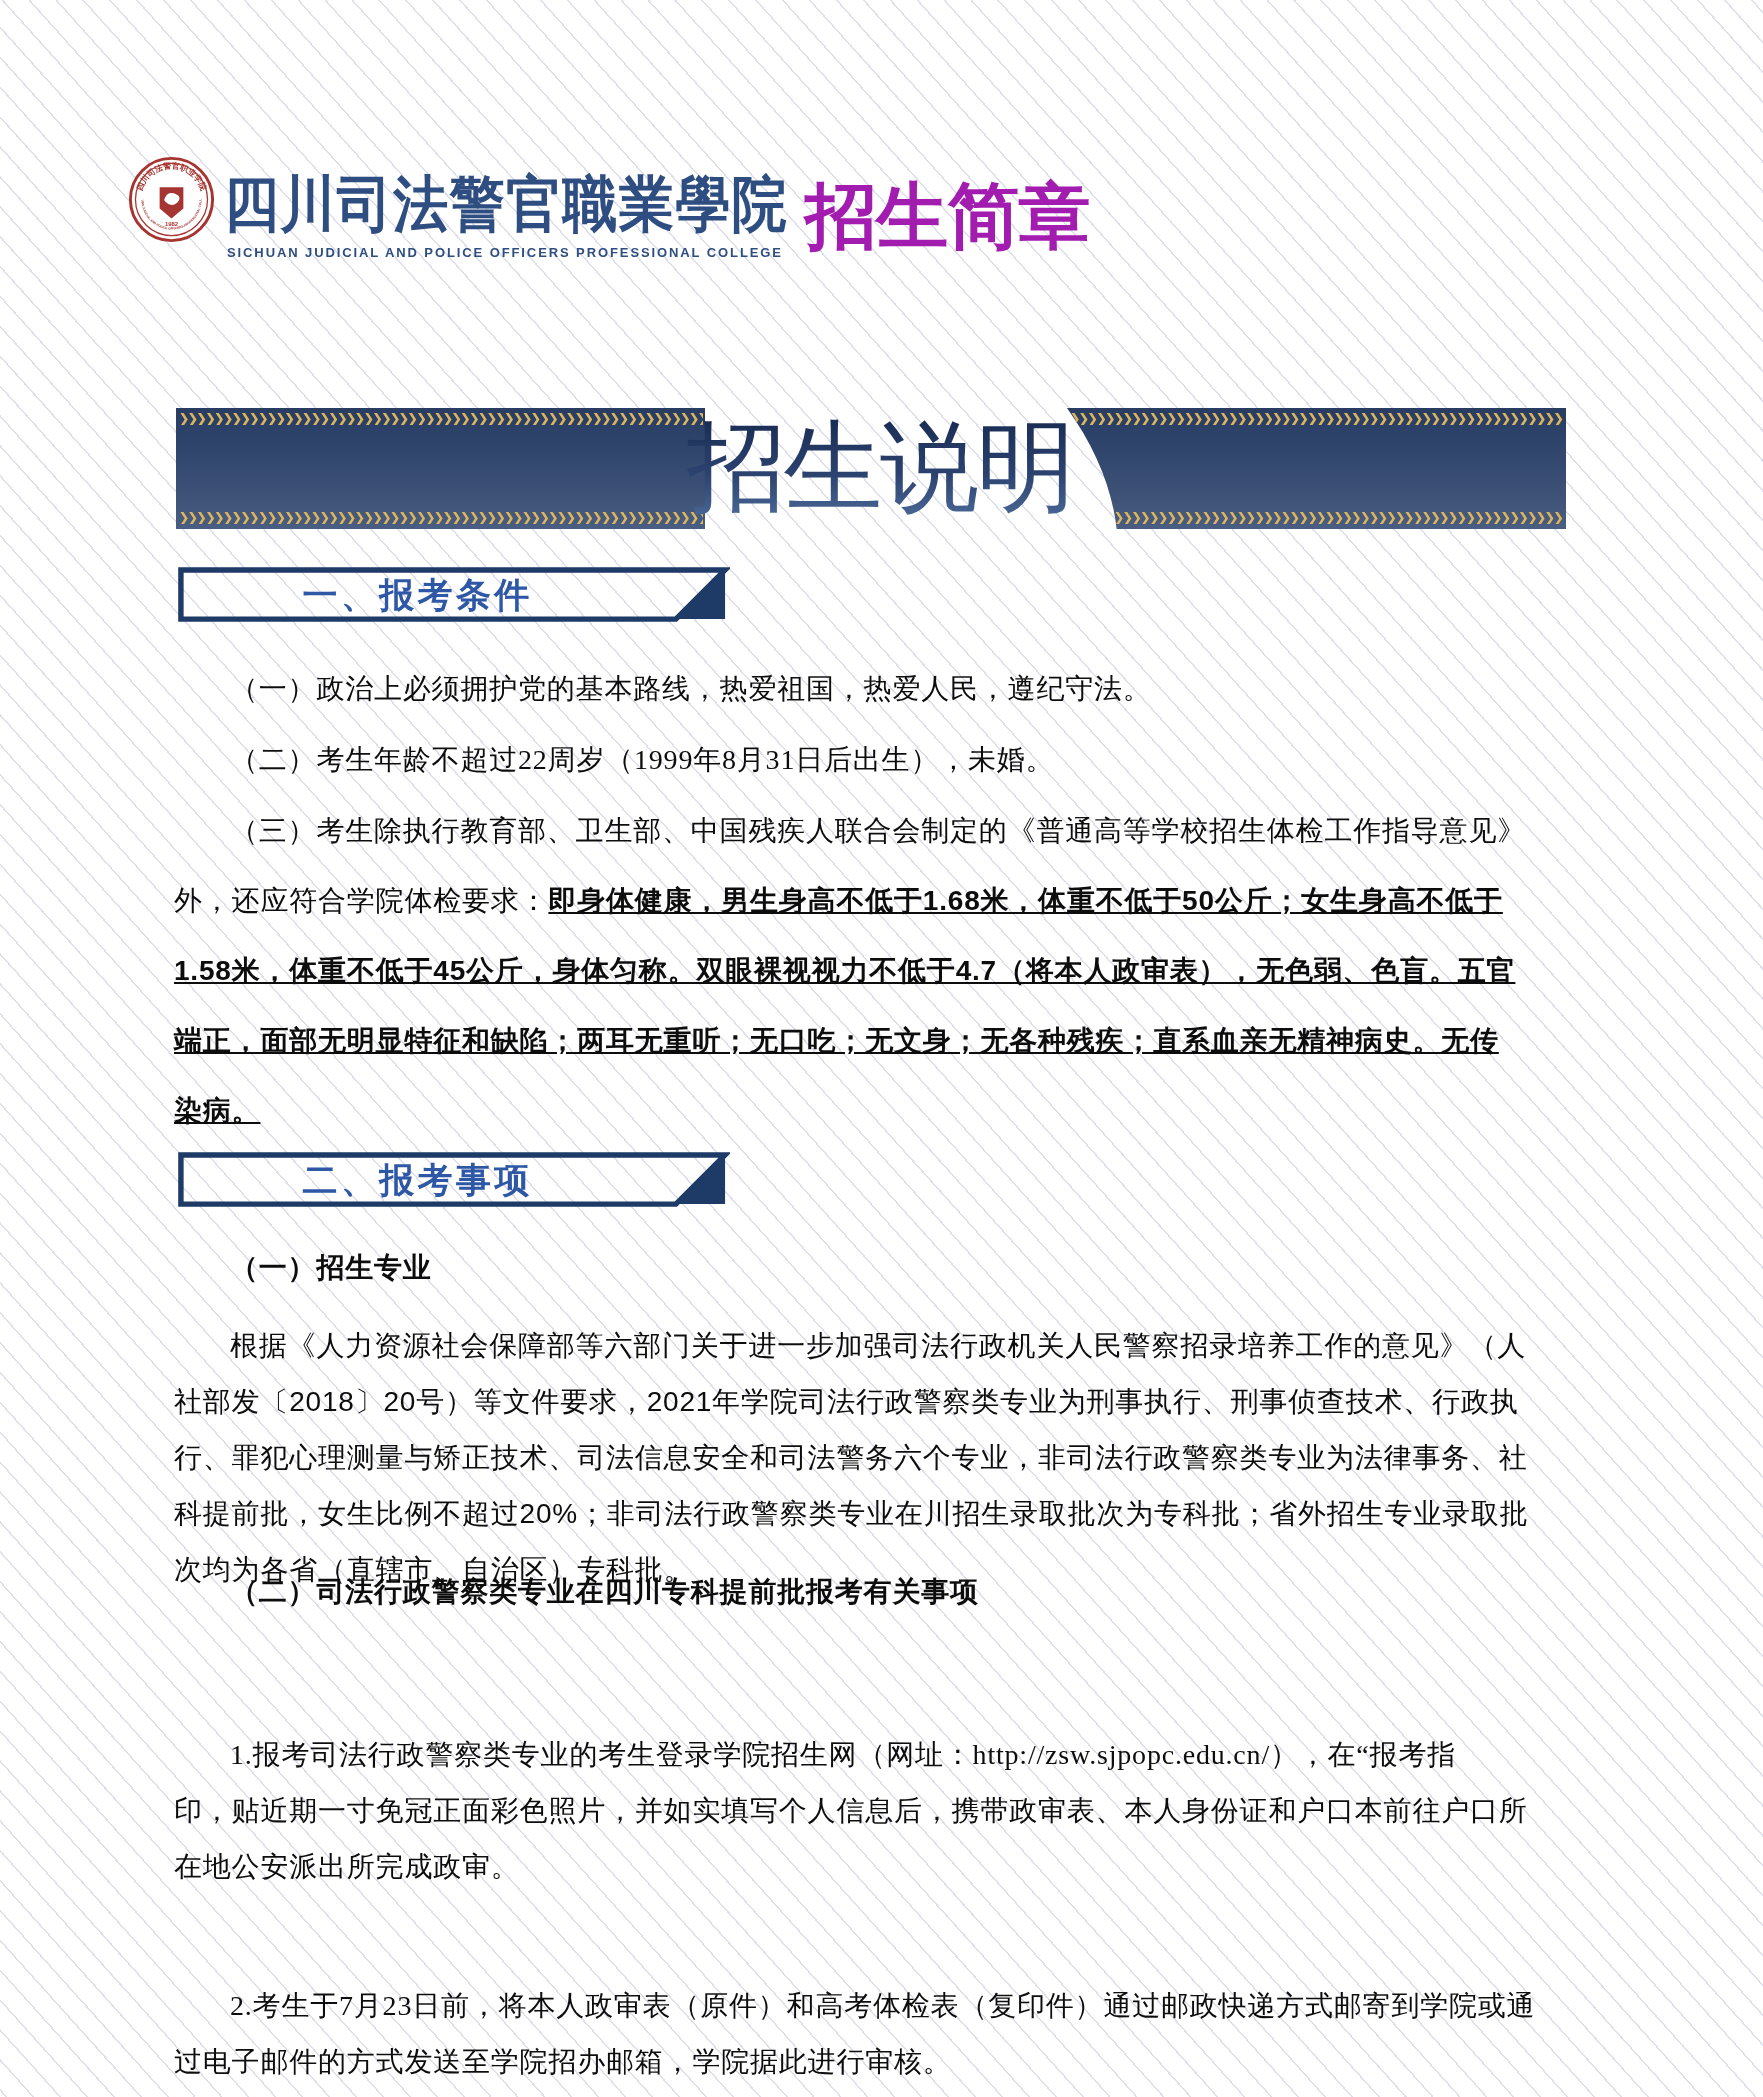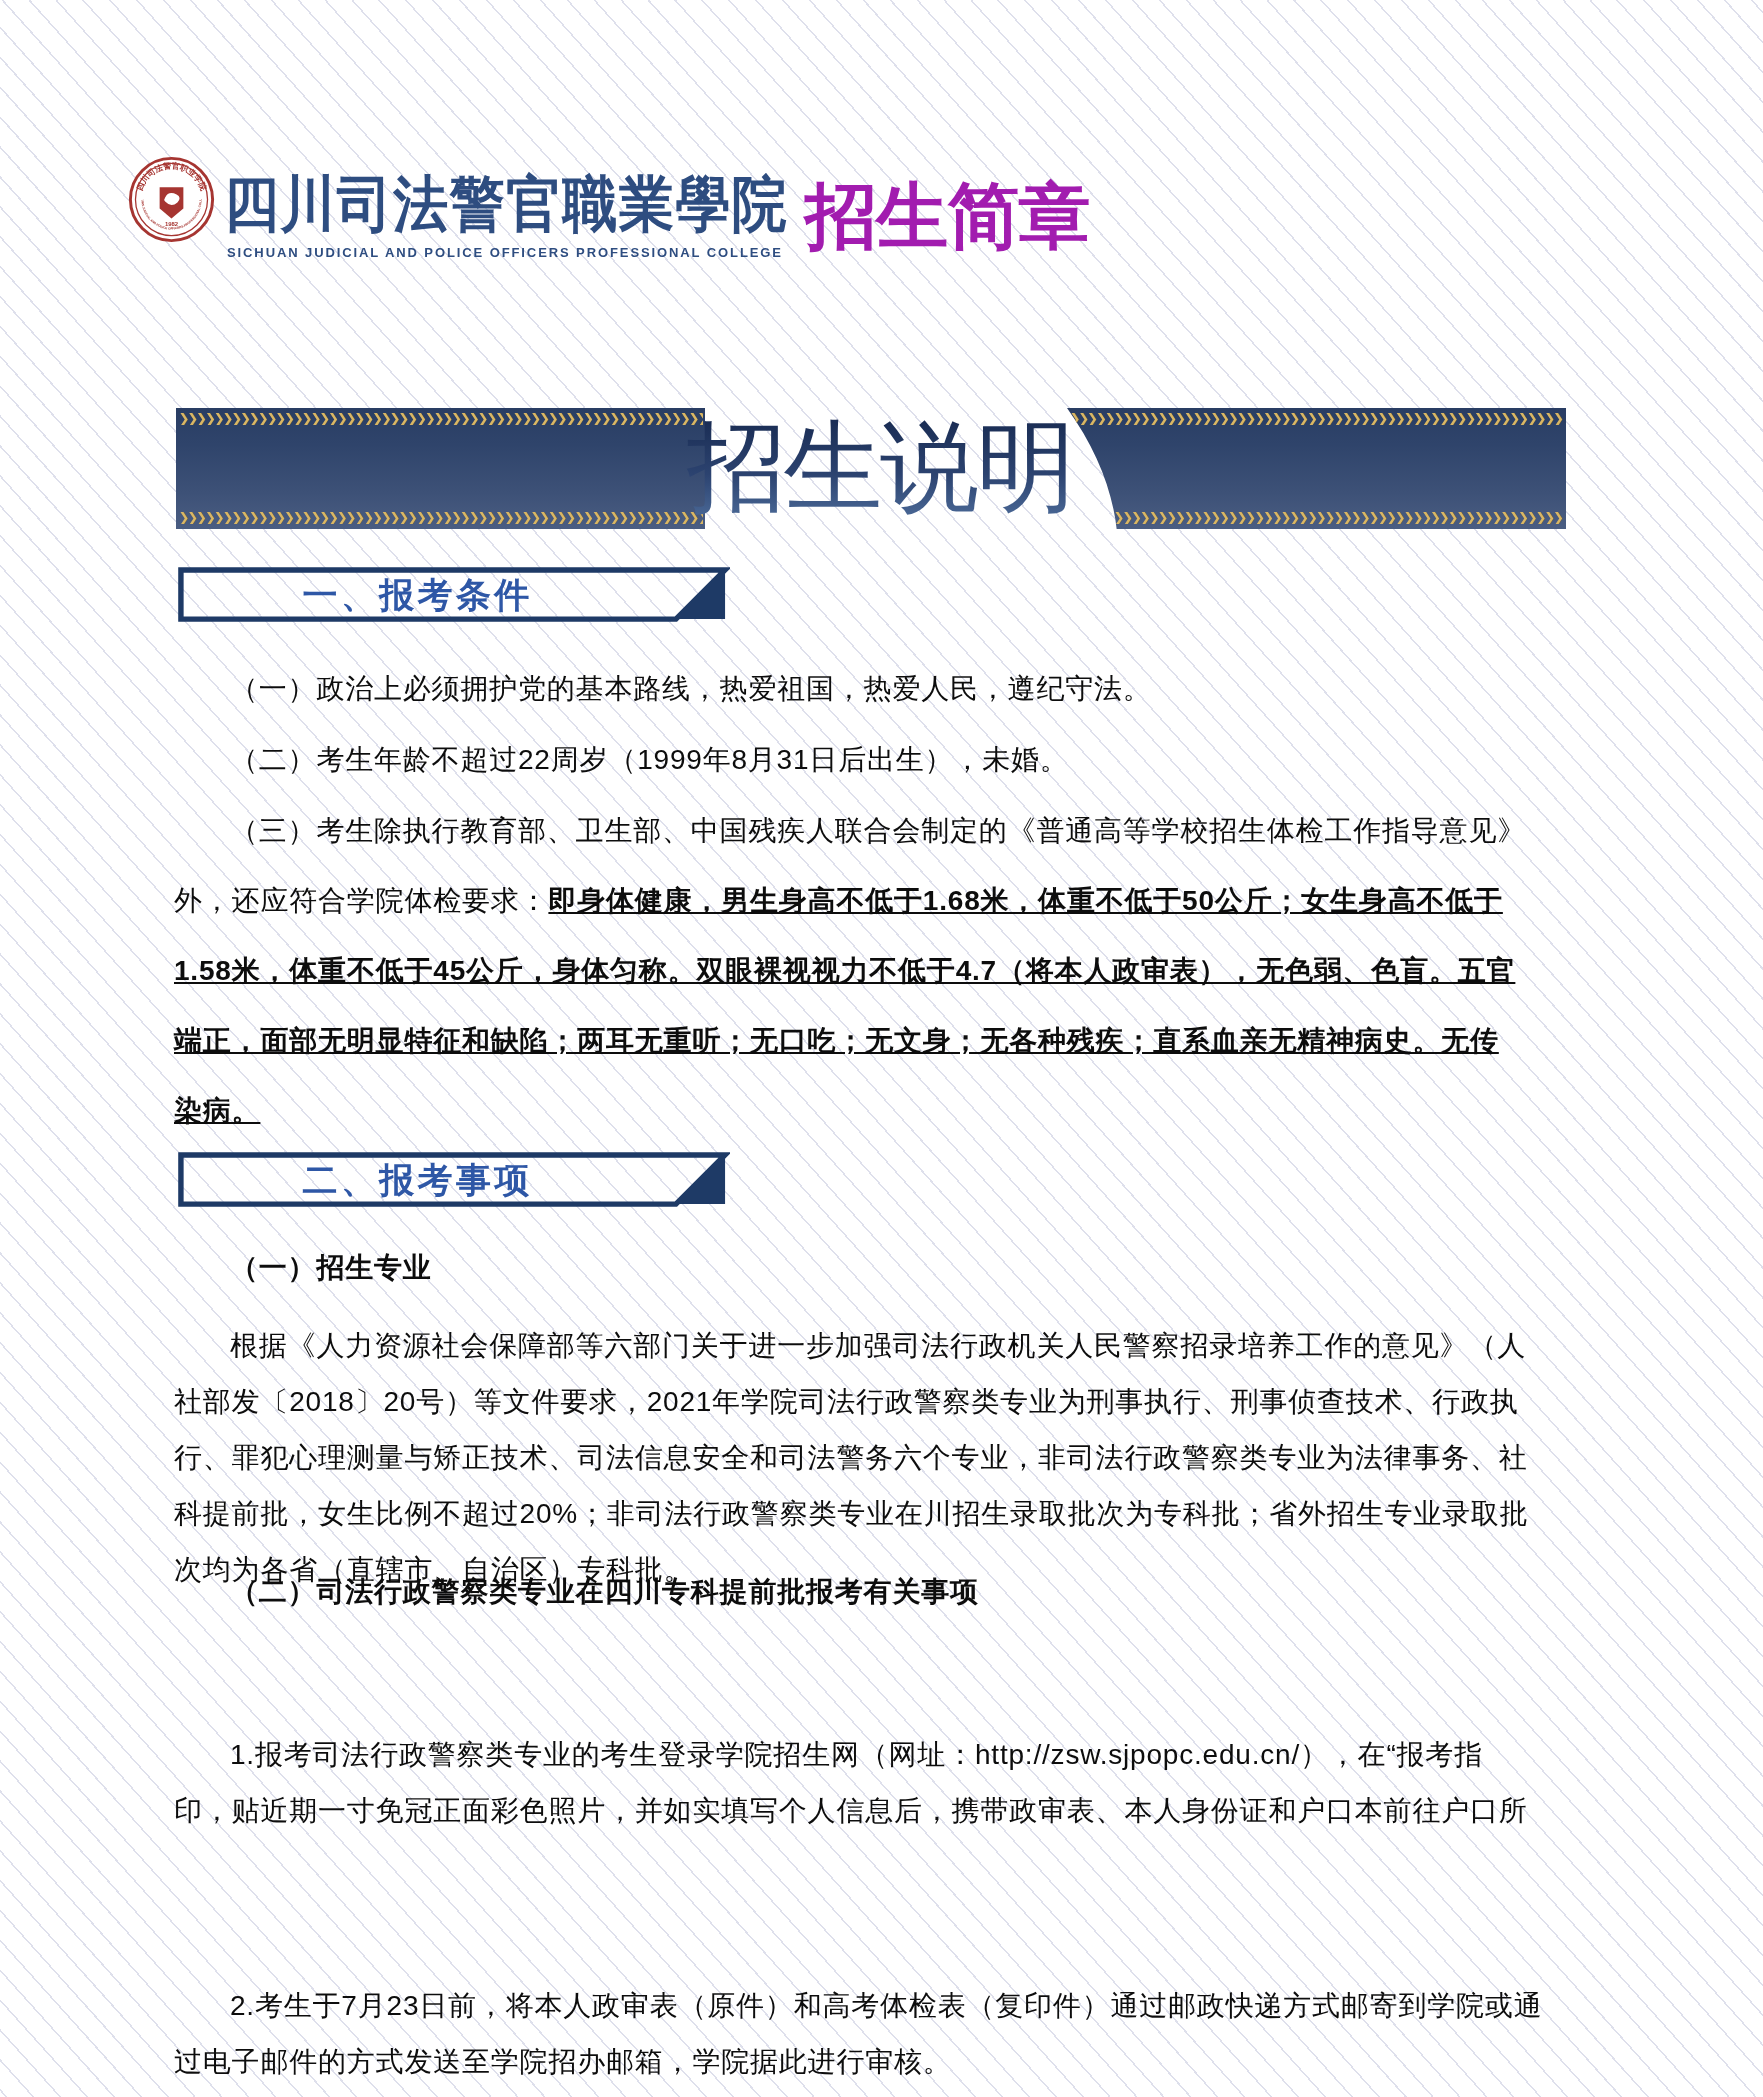--- a/index.html
+++ b/index.html
@@ -56,21 +56,21 @@
   .secbox{position:absolute;left:176px;width:554px;height:55px;}
   #box1{top:567px}
   #box2{top:1152px}
   
   .para,.subhead{
     position:absolute;left:174px;width:1435px;
     font-size:28px;color:#0d0d0d;letter-spacing:0.8px;
   }
   .line{line-height:56px;white-space:nowrap;}
   .s1 .line{line-height:70px;}
-  .line.ind{text-indent:56px;}
+  .line.ind{text-indent:56px;font-family:Liberation Serif, serif;}
   .b{font-weight:700;text-decoration:underline;}
   .subhead{font-weight:700;line-height:56px;text-indent:56px;white-space:nowrap;}
   #p1{top:654px}
   #p2{top:725px}
   #p3{top:796px}
   #sub1{top:1240px}
   #pA{top:1318px}
   #sub2{top:1564px}
   #pB{top:1727px}
   #pC{top:1978px}
@@ -144,20 +144,21 @@
       <div class="line ind"><span>根据《人力资源社会保障部等六部门关于进一步加强司法行政机关人民警察招录培养工作的意见》（人</span></div>
       <div class="line"><span>社部发〔2018〕20号）等文件要求，2021年学院司法行政警察类专业为刑事执行、刑事侦查技术、行政执</span></div>
       <div class="line"><span>行、罪犯心理测量与矫正技术、司法信息安全和司法警务六个专业，非司法行政警察类专业为法律事务、社</span></div>
       <div class="line"><span>科提前批，女生比例不超过20%；非司法行政警察类专业在川招生录取批次为专科批；省外招生专业录取批</span></div>
       <div class="line"><span>次均为各省（直辖市、自治区）专科批。</span></div>
     </div>
     <div class="subhead" id="sub2">（二）司法行政警察类专业在四川专科提前批报考有关事项</div>
     <div class="para s2" id="pB">
       <div class="line ind"><span>1.报考司法行政警察类专业的考生登录学院招生网（网址：http://zsw.sjpopc.edu.cn/），在“报考指</span></div>
       <div class="line"><span>印，贴近期一寸免冠正面彩色照片，并如实填写个人信息后，携带政审表、本人身份证和户口本前往户口所</span></div>
+      <div class="line"><span>在地公安派出所完成政审。</span></div>
     </div>
     <div class="para s2" id="pC">
       <div class="line ind"><span>2.考生于7月23日前，将本人政审表（原件）和高考体检表（复印件）通过邮政快递方式邮寄到学院或通</span></div>
       <div class="line"><span>过电子邮件的方式发送至学院招办邮箱，学院据此进行审核。</span></div>
     </div>
     <div class="para s2" id="pD">
       <div class="line ind"></div>
     </div>
   </div>
 

